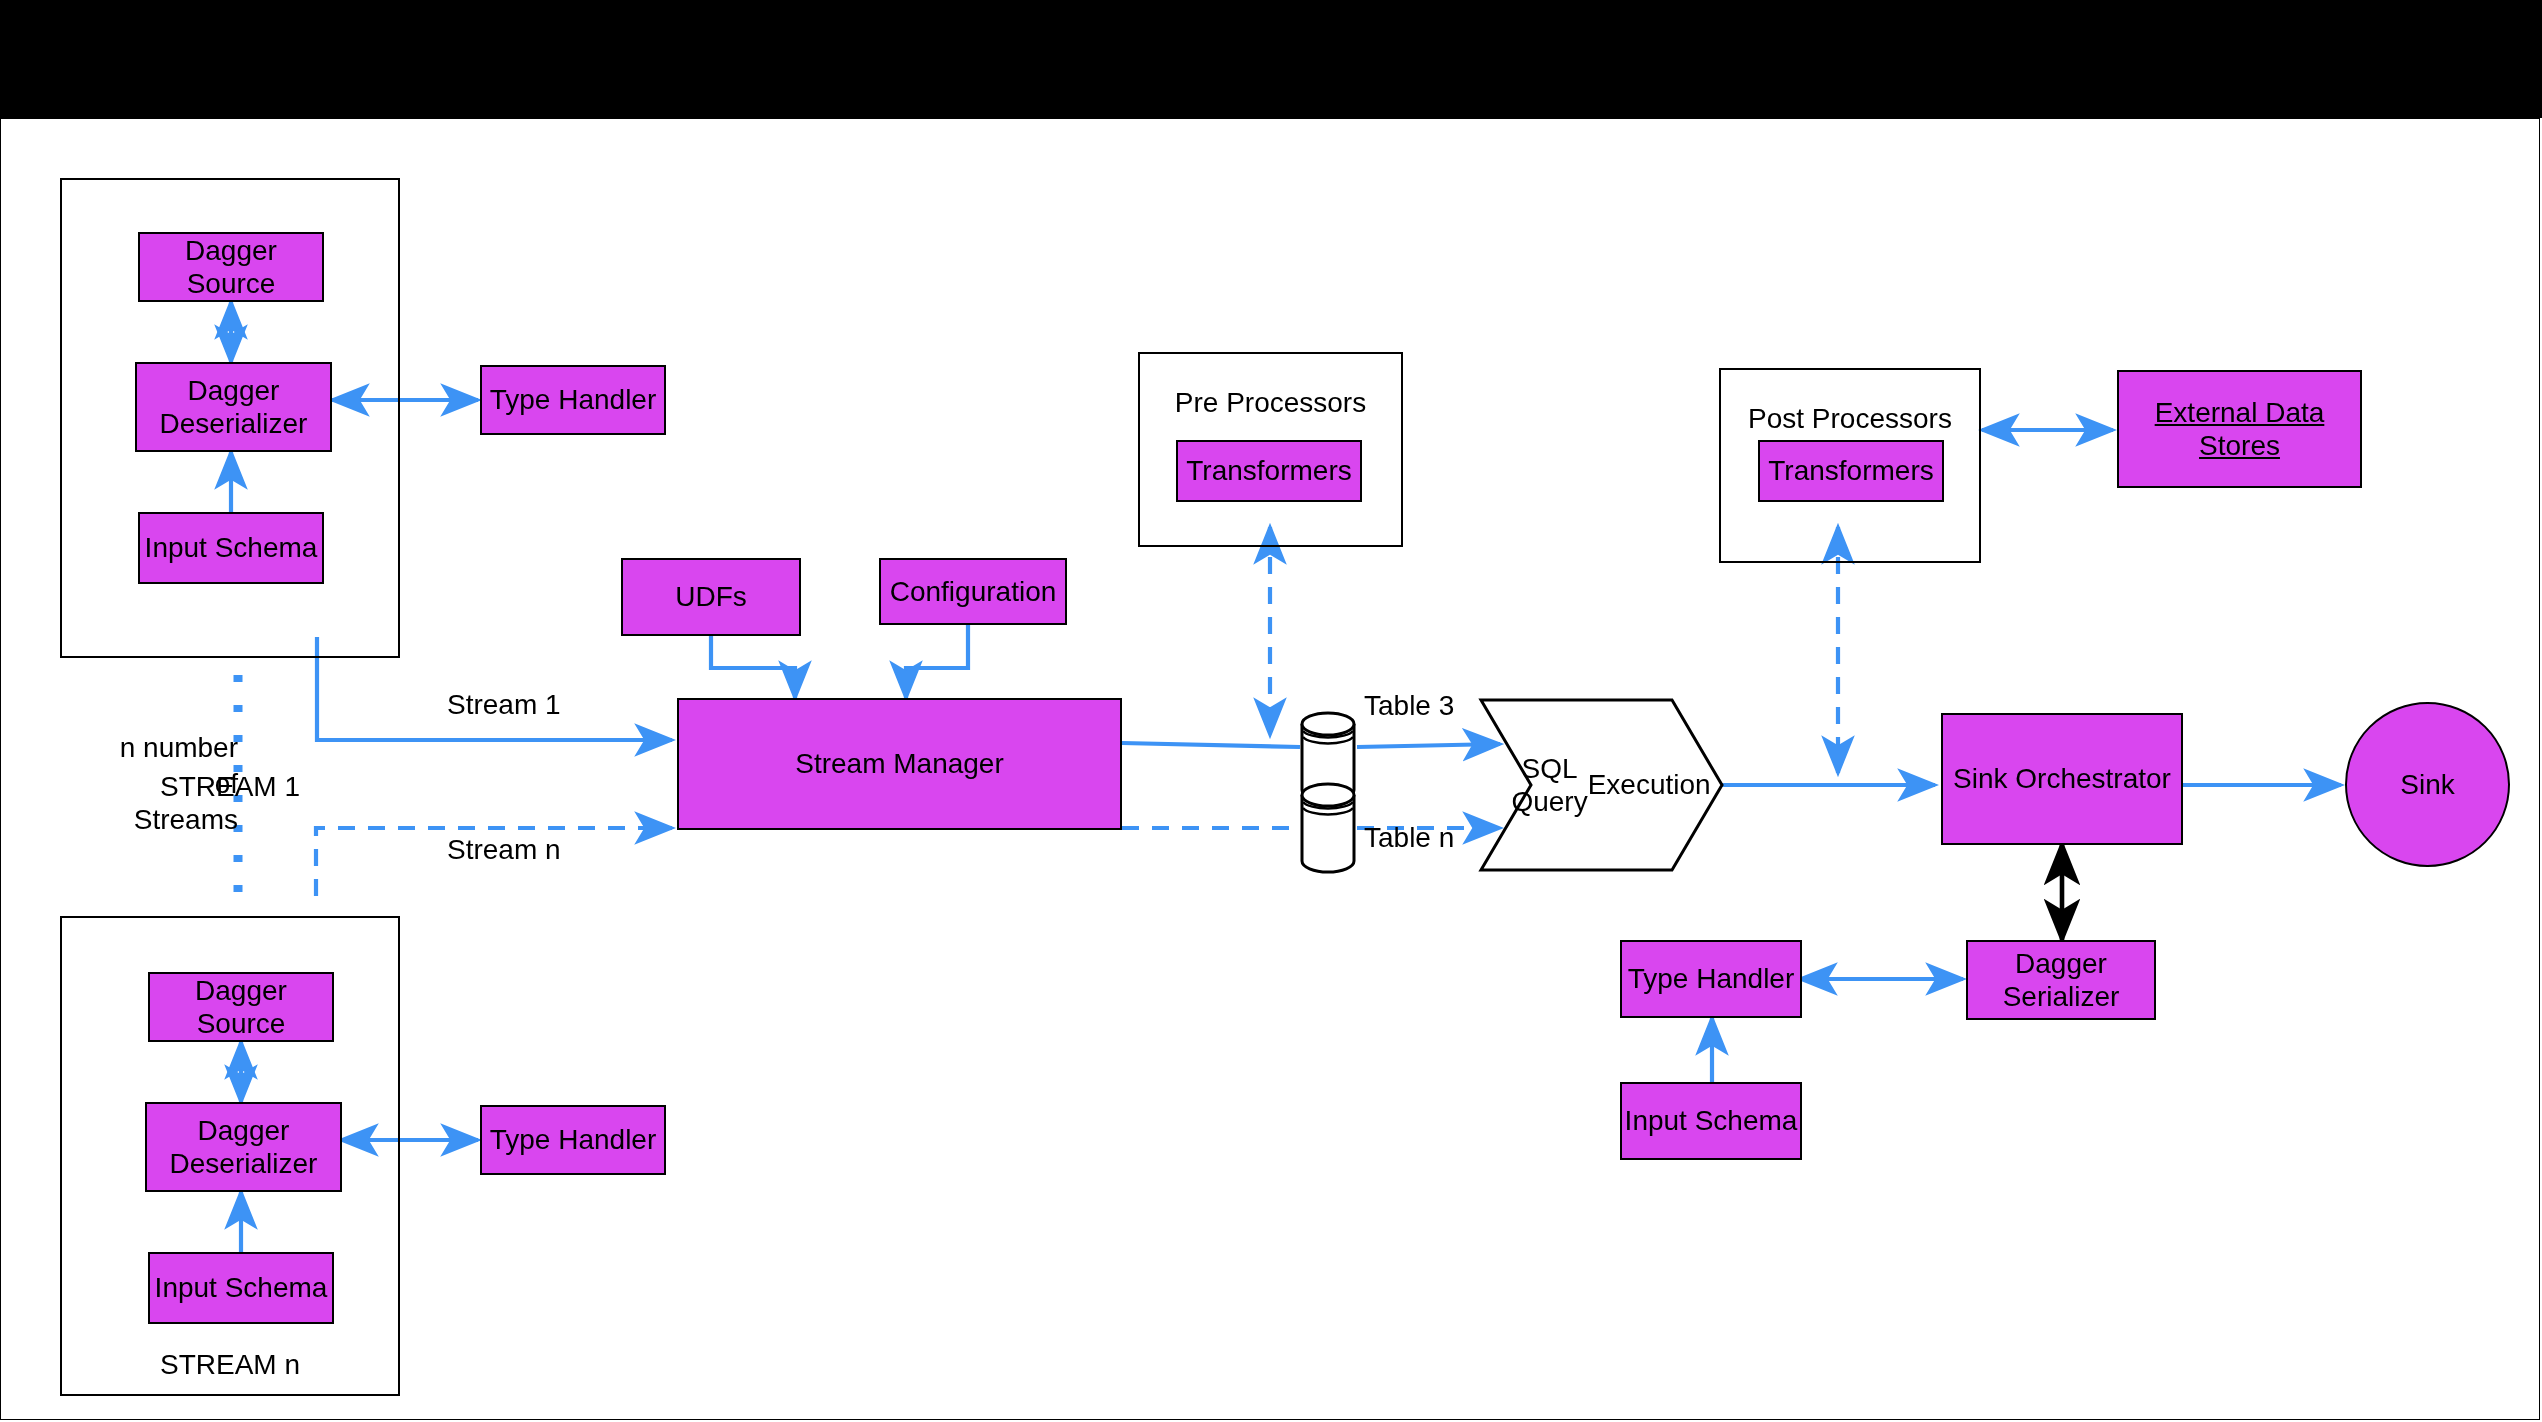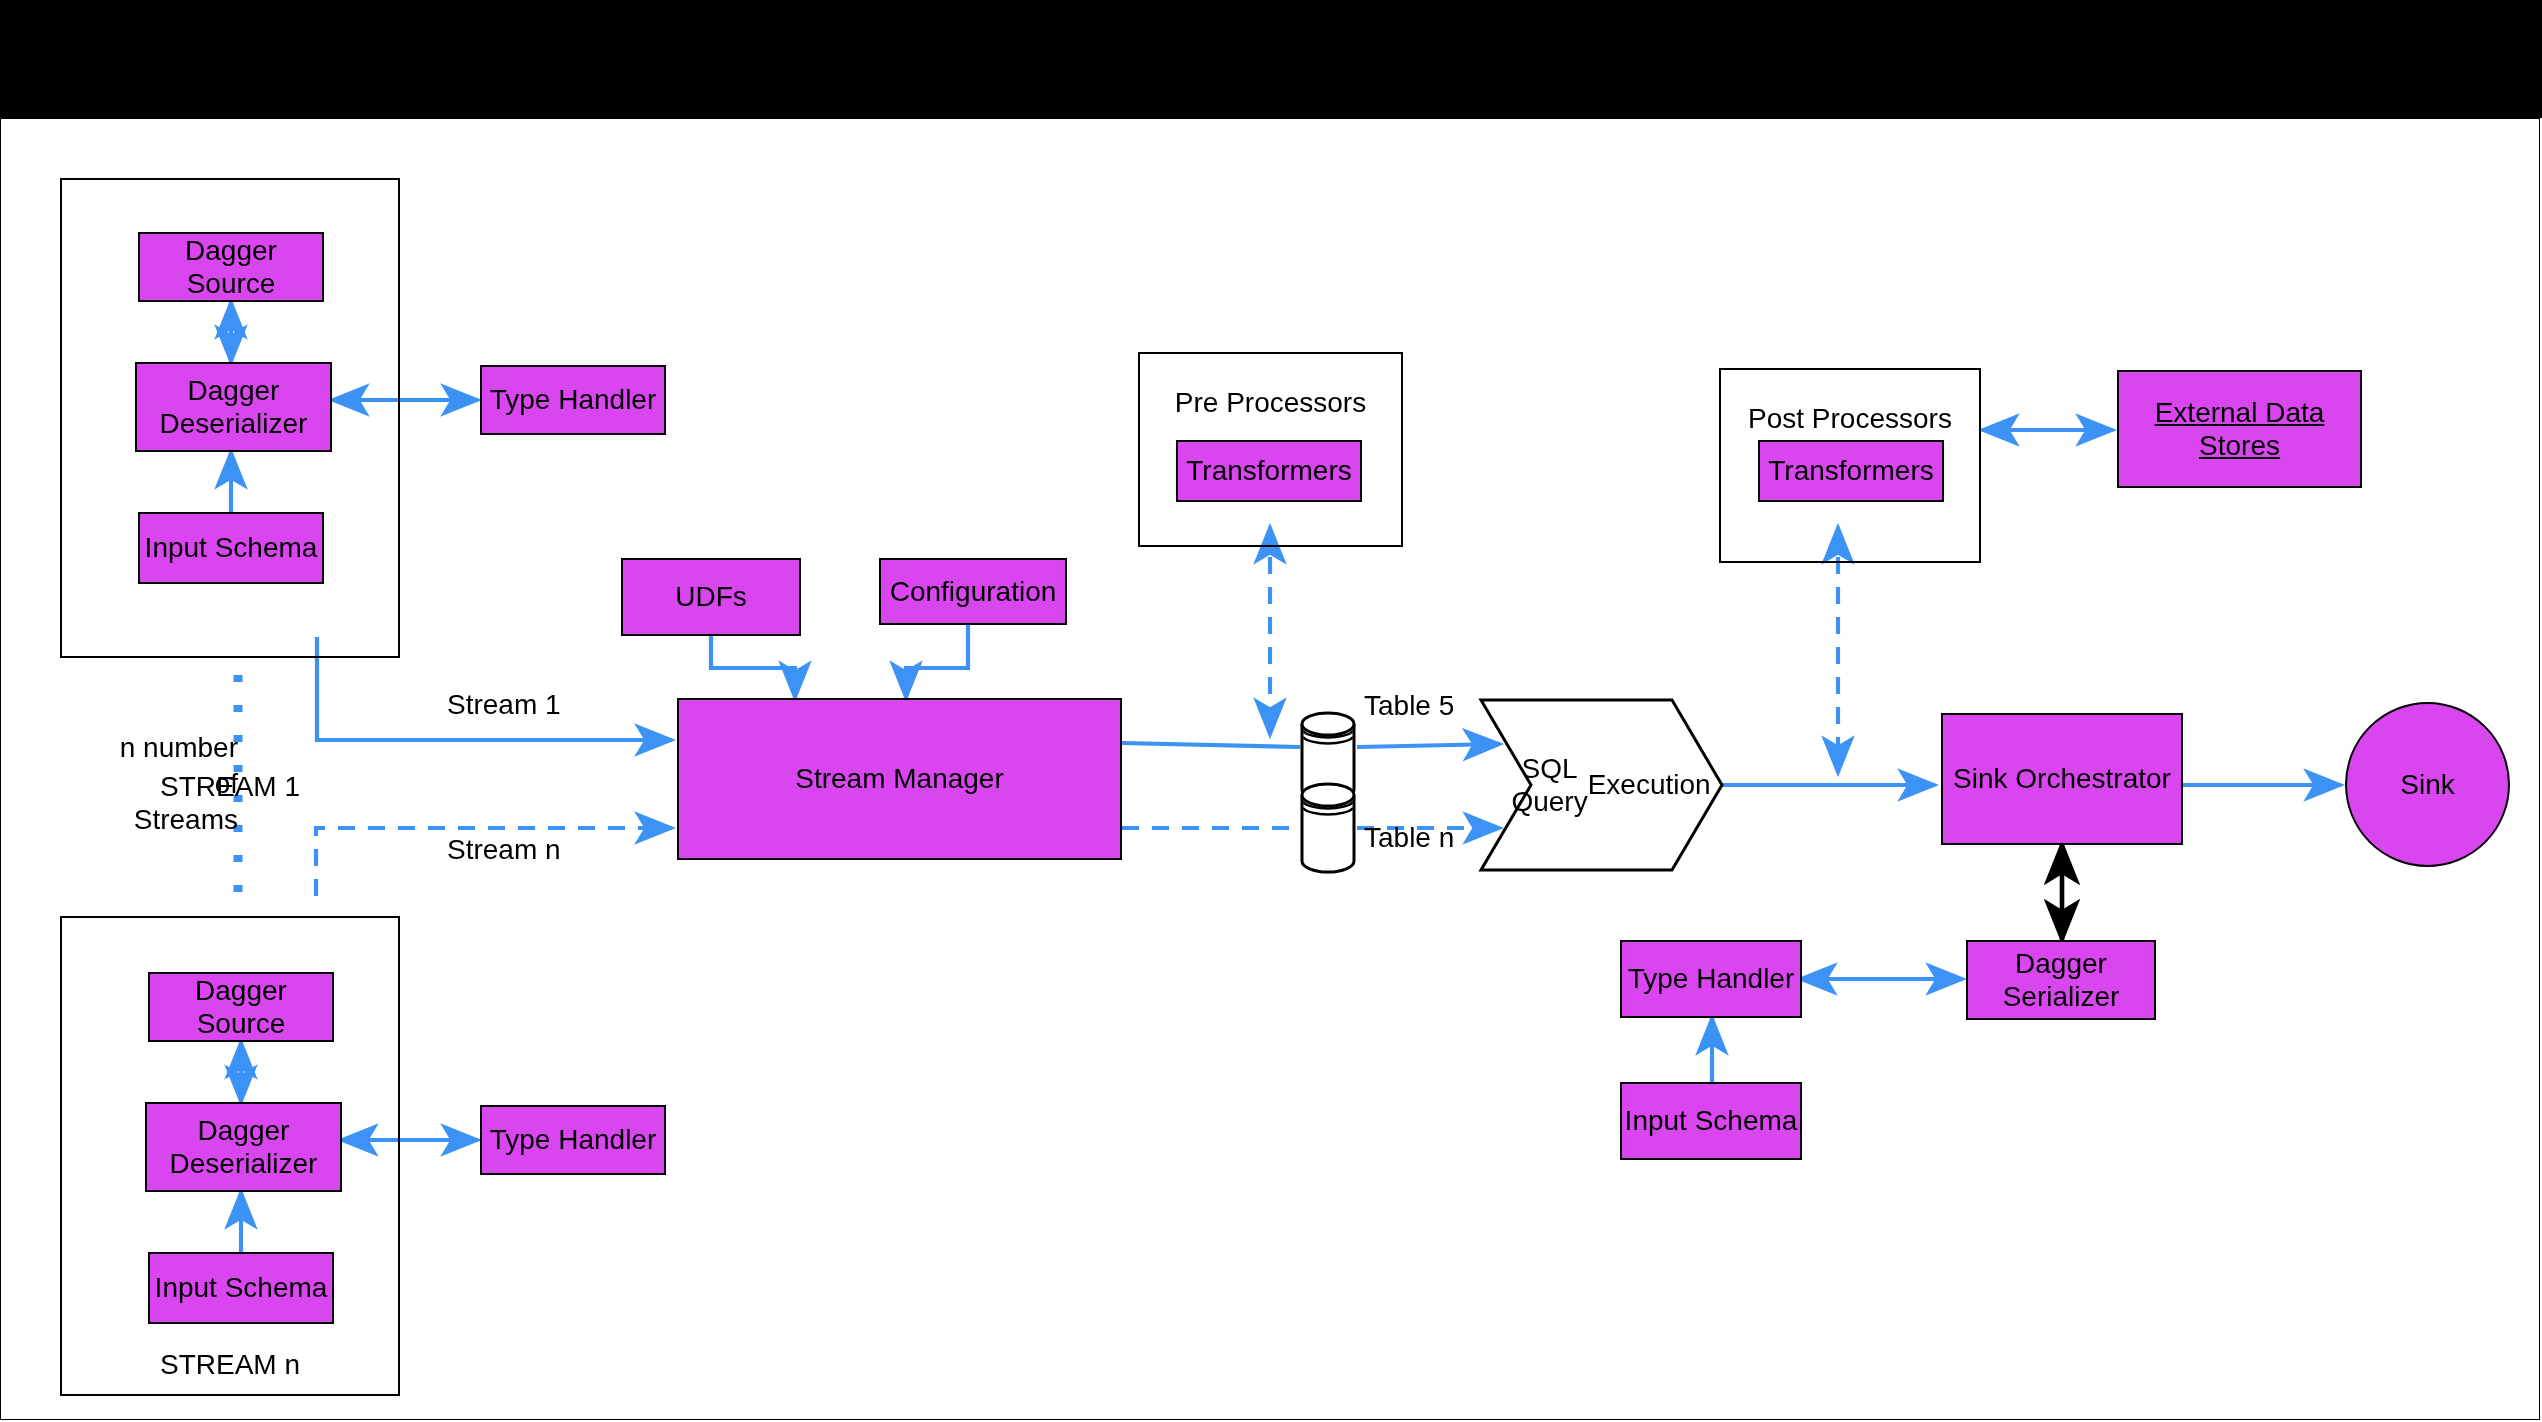--- a/index.html
+++ b/index.html
@@ -239,33 +239,33 @@
   </div>
 
   <div class="node box fs28" style="left:621px; top:558px; width:180px; height:78px;">
     <span>UDFs</span>
   </div>
 
   <div class="node box fs28" style="left:879px; top:558px; width:188px; height:67px;">
     <span>Configuration</span>
   </div>
 
-  <div class="node box fs28" style="left:677px; top:698px; width:445px; height:162px;">
+  <div class="node box fs28" style="left:677px; top:698px; width:445px; height:132px;">
     <span>Stream Manager</span>
   </div>
 
   <div class="node group-box" style="left:1138px; top:332px; width:265px; height:195px;">
     <div class="proc-title fs28" style="top:32px;">Pre Processors</div>
   </div>
   <div class="node box fs28" style="left:1176px; top:440px; width:186px; height:62px;">
     <span>Transformers</span>
   </div>
 
   <div class="edge-label fs28" style="left:1364px; top:690px;">
-    <span>Table 5</span>
+    <span>Table 3</span>
   </div>
   <div class="edge-label fs28" style="left:1364px; top:822px;">
     <span>Table n</span>
   </div>
 
   <div class="node fs28" style="left:1531px; top:745px; width:160px; height:80px; flex-direction:row; background:transparent;">
     <span>SQL Query</span>
     <span>Execution</span>
   </div>
 

